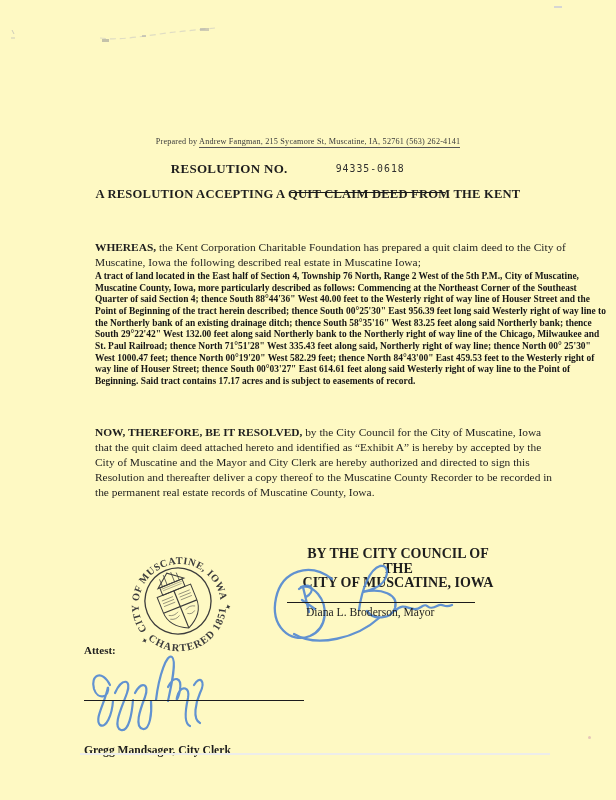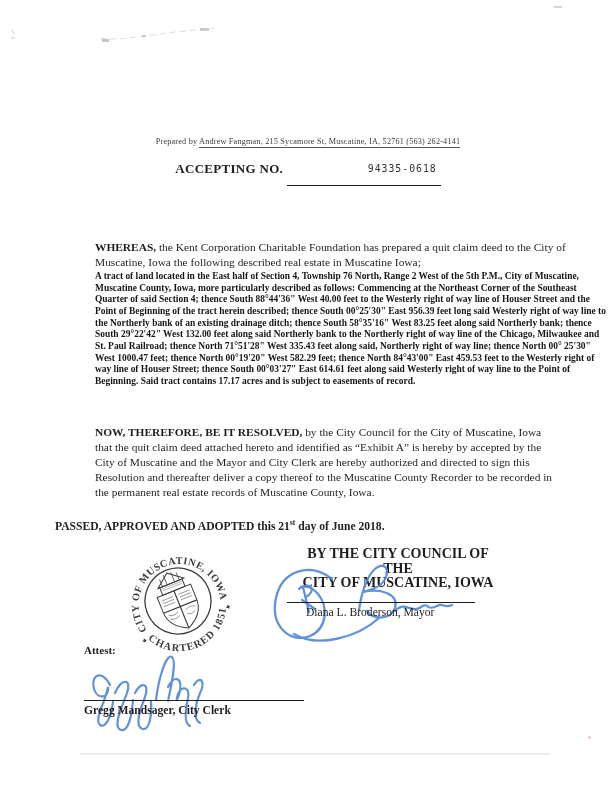--- a/index.html
+++ b/index.html
@@ -1,55 +1,55 @@
 <!DOCTYPE html>
 <html><head>
 <meta charset="utf-8">
 <style>
   html,body{margin:0;padding:0;background:#e8e8e8;}
   .page{
     position:relative;
     width:616px;height:800px;
-    background:#ffffff;
+    background:#fef9c3;
     font-family:"Liberation Serif", serif;
     color:#1e1e1e;
     overflow:hidden;
     margin:0 auto;
   }
   .abs{position:absolute;}
   .center{width:100%;text-align:center;}
   
   .prepared{top:137px;font-size:8.2px;color:#3a3a3a;letter-spacing:.2px;}
   .prepared .ul{border-bottom:.8px solid #555;padding-bottom:.5px;}
   
   .resline{top:161px;font-size:13px;font-weight:bold;letter-spacing:.3px;}
   .resnum{
     display:inline-block;font-family:"DejaVu Sans Mono", monospace;
     font-weight:400;font-size:9.8px;color:#2f2f2f;letter-spacing:1px;
-    border-bottom:1.4px solid #1a1a1a;min-width:142px;text-align:right;
-    padding:0 4px 11px 8px;vertical-align:1px;
+    border-bottom:1.4px solid #1a1a1a;min-width:142px;text-align:center;
+    padding:0 4px 18px 8px;vertical-align:1px;
   }
   
   .title{top:187px;font-size:12.6px;font-weight:bold;line-height:15.6px;letter-spacing:.2px;}
   
   .para{left:55px;font-size:11.4px;line-height:15px;text-align:left;margin-left:40px;}
   .lead{font-weight:bold;}
   .whereas{top:240px;width:512px;}
   .legal{top:271px;width:514px;font-weight:bold;font-size:9.45px;line-height:11.65px;color:#161616;}
   .resolved{top:425px;width:462px;}
   .passed{top:518px;left:55px;font-size:11.6px;font-weight:bold;}
   .passed sup{font-size:7.5px;}
   
   .council{top:547px;left:298px;width:200px;text-align:center;font-size:14px;font-weight:bold;line-height:14.5px;}
   .sigline{border-top:1.5px solid #1c1c1c;height:0;}
   .mayorline{top:602px;left:287px;width:188px;}
   .mayorname{top:606px;left:306px;font-size:11.6px;font-weight:normal;}
   .attest{top:644px;left:84px;font-size:11px;font-weight:bold;}
   .clerkline{top:700px;left:84px;width:220px;}
-  .clerkname{top:704px;left:84px;font-size:11.6px;font-weight:bold;}
+  .clerkname{top:744px;left:84px;font-size:11.6px;font-weight:bold;}
   svg{display:block;}
   .sig{pointer-events:none;}
   .smudge{top:753px;left:80px;width:470px;height:2px;background:#ededea;}
   .dot-pink{top:736px;left:588px;width:3px;height:3px;background:#e0b9b4;border-radius:50%;opacity:.8;}
   .speck-tr{top:6px;left:554px;width:8px;height:2px;background:#d6d6d4;}
 </style>
 </head>
 <body>
 
 <div class="page">
@@ -59,34 +59,34 @@
     <path d="M 100,20 C 120,23 150,17 175,14 C 195,12 205,11 215,10" stroke="#c7c7c5" stroke-width="1.2" fill="none" opacity=".55" stroke-dasharray="6 4"></path>
     <rect x="102" y="21" width="7" height="3" fill="#9c9c9a" opacity=".6"></rect>
     <rect x="142" y="17" width="4" height="2" fill="#b0b0ae" opacity=".6"></rect>
     <rect x="200" y="10" width="9" height="3" fill="#a8a8a6" opacity=".55"></rect>
   </svg>
   <div class="abs speck-tr"></div>
 
   <div class="abs center prepared"><span>Prepared by </span><span class="ul">Andrew Fangman, 215 Sycamore St, Muscatine, IA, 52761 (563) 262-4141</span></div>
 
   <div class="abs center resline">
-    <span>ACCEPTING NO.</span>
+    <span>RESOLUTION NO.</span>
     <span class="resnum">94335-0618</span>
   </div>
 
   <div class="abs center title">
+    <div>A RESOLUTION ACCEPTING A QUIT CLAIM DEED FROM THE KENT</div>
   </div>
 
   <div class="abs para whereas"><span class="lead">WHEREAS,</span><span> the Kent Corporation Charitable Foundation has prepared a quit claim deed to the City of Muscatine, Iowa the following described real estate in Muscatine Iowa;</span></div>
 
   <div class="abs para legal">A tract of land located in the East half of Section 4, Township 76 North, Range 2 West of the 5th P.M., City of Muscatine, Muscatine County, Iowa, more particularly described as follows: Commencing at the Northeast Corner of the Southeast Quarter of said Section 4; thence South 88°44'36" West 40.00 feet to the Westerly right of way line of Houser Street and the Point of Beginning of the tract herein described; thence South 00°25'30" East 956.39 feet long said Westerly right of way line to the Northerly bank of an existing drainage ditch; thence South 58°35'16" West 83.25 feet along said Northerly bank; thence South 29°22'42" West 132.00 feet along said Northerly bank to the Northerly right of way line of the Chicago, Milwaukee and St. Paul Railroad; thence North 71°51'28" West 335.43 feet along said, Northerly right of way line; thence North 00° 25'30" West 1000.47 feet; thence North 00°19'20" West 582.29 feet; thence North 84°43'00" East 459.53 feet to the Westerly right of way line of Houser Street; thence South 00°03'27" East 614.61 feet along said Westerly right of way line to the Point of Beginning.  Said tract contains 17.17 acres and is subject to easements of record.</div>
 
   <div class="abs para resolved"><span class="lead">NOW, THEREFORE, BE IT RESOLVED,</span><span> by the City Council for the City of Muscatine, Iowa that the quit claim deed attached hereto and identified as “Exhibit A” is hereby by accepted by the City of Muscatine and the Mayor and City Clerk are hereby authorized and directed to sign this Resolution and thereafter deliver a copy thereof to the Muscatine County Recorder to be recorded in the permanent real estate records of Muscatine County, Iowa.</span></div>
 
-  <div class="abs passed"><span>PASSED, APPROVED AND ADOPTED this 21</span><sup>st</sup><span> day of June 2018.</span></div>
 
   <div class="abs council">
     <div>BY THE CITY COUNCIL OF THE</div>
     <div>CITY OF MUSCATINE, IOWA</div>
   </div>
 
   <svg class="abs" style="top:540px;left:116px;" width="124" height="124" viewBox="0 0 124 124">
     <g transform="rotate(-22 62 61)" stroke="#3c3c3c" fill="none">
       <defs>
         <path id="sealTop" d="M 25,83 A 41,41 0 1 1 99,83"></path>

